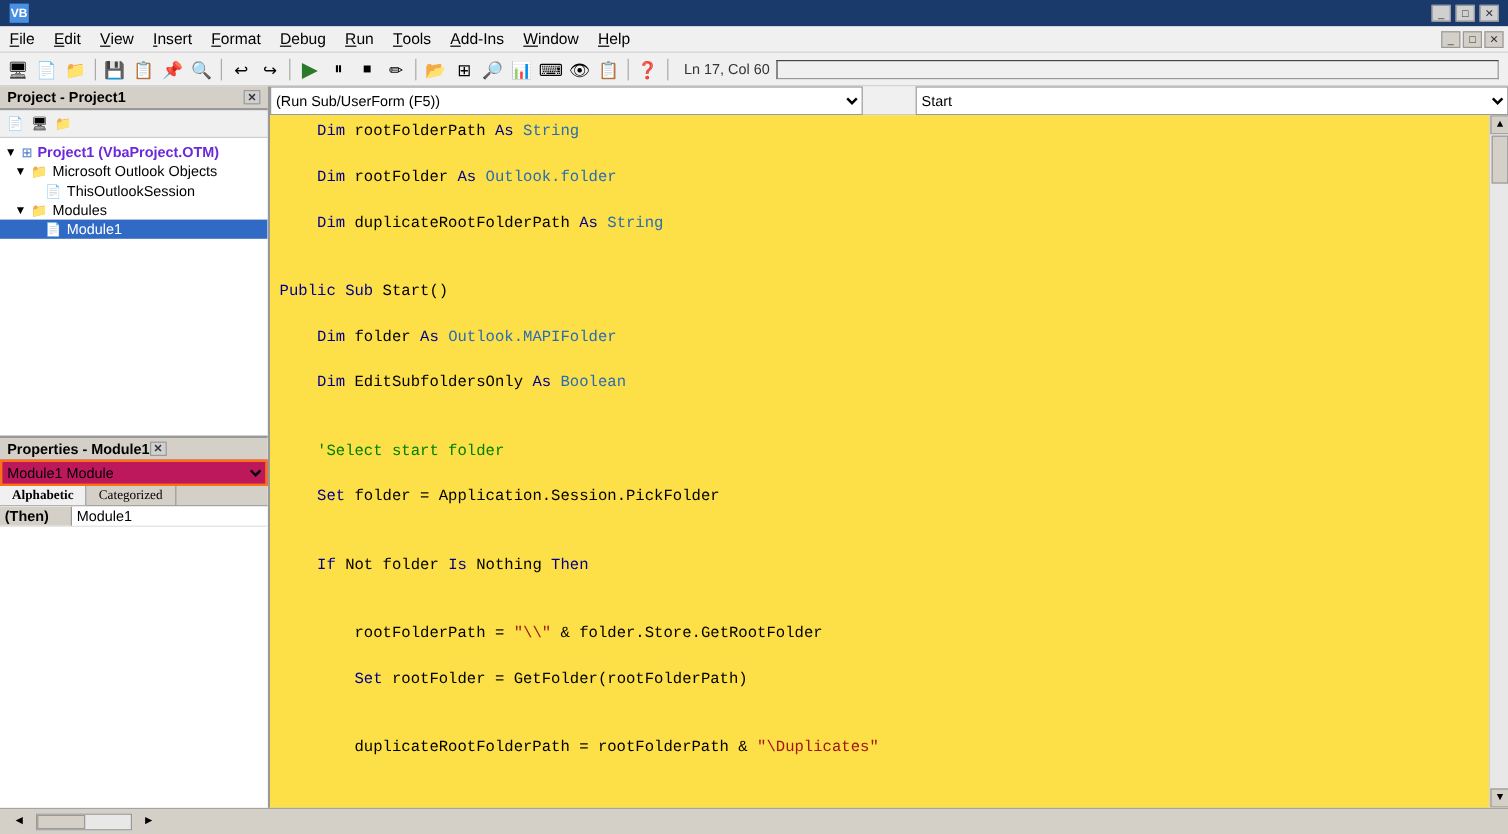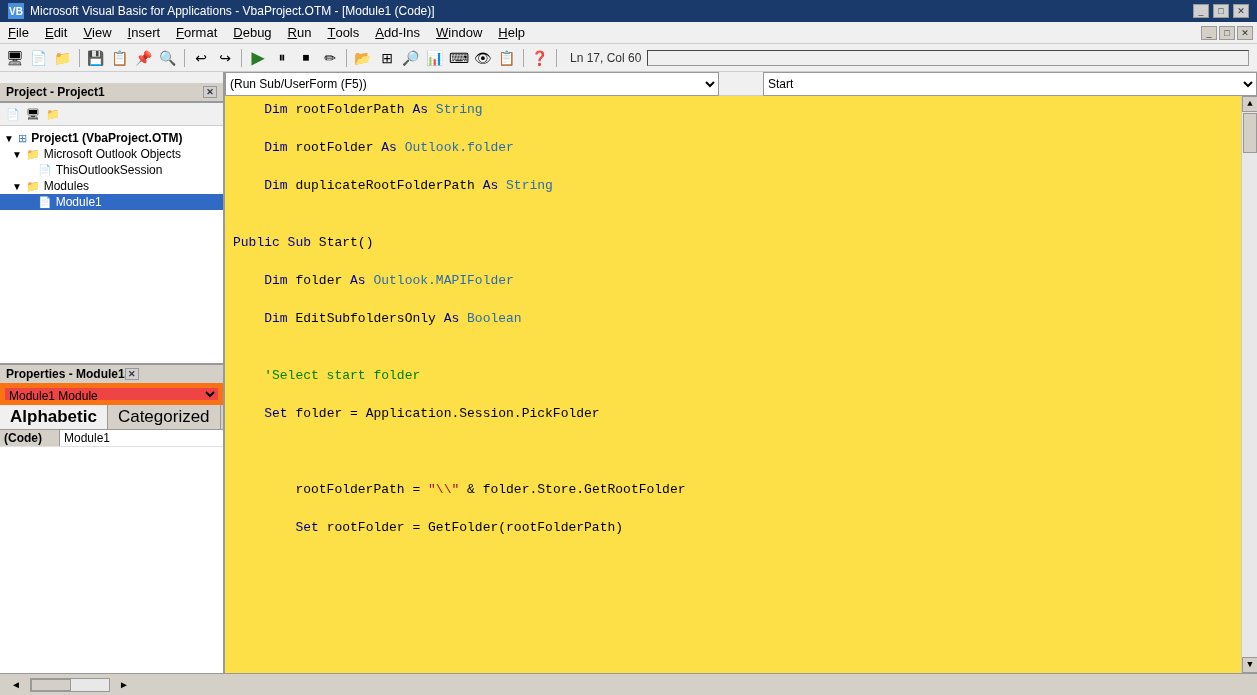--- a/index.html
+++ b/index.html
@@ -135,21 +135,20 @@
     .panel-header {
       background: #d4d0c8;
       border-bottom: 2px solid #999;
       display: flex;
       align-items: center;
       justify-content: space-between;
       padding: 2px 6px;
       font-family: Arial, sans-serif;
       font-size: 12px;
       font-weight: bold;
-      margin-top: 11px;
     }
     .project-toolbar {
       background: #f0f0f0;
       padding: 2px 4px;
       display: flex;
       gap: 2px;
       border-bottom: 1px solid #ccc;
     }
     .project-tree {
       background: white;
@@ -192,32 +191,32 @@
       padding: 2px 6px;
       font-family: Arial, sans-serif;
       font-size: 12px;
       font-weight: bold;
     }
     .props-dropdown {
       width: 100%;
       height: 22px;
       font-family: Arial, sans-serif;
       font-size: 12px;
-      background: #ef4444;
-      border: 5px solid #f97316;
+      background: #be185d;
+      border: 2px solid #f97316;
     }
     .props-tabs {
       display: flex;
       background: #d4d0c8;
       border-bottom: 1px solid #999;
     }
     .props-tab {
       padding: 2px 10px;
-      font-family: Liberation Sans, sans-serif;
-      font-size: 17px;
+      font-family: Liberation Serif, serif;
+      font-size: 11px;
       cursor: pointer;
       border-right: 1px solid #999;
       text-align: center;
     }
     .props-tab.active {
       background: #f0f0f0;
       font-weight: bold;
     }
     .props-grid {
       background: white;
@@ -347,21 +346,20 @@
     .normal { color: #000; }
 
     .vba-line { display: block; }
   </style>
 </head>
 <body>
 
 <div class="title-bar">
   <div class="title-bar-left">
     <div class="title-icon">VB</div>
-    <span>Microsoft Visual Basic for Applications - VbaProject.OTM - [Module1 (Code)]</span>
   </div>
   <div class="title-bar-controls">
     <div class="title-btn">_</div>
     <div class="title-btn">□</div>
     <div class="title-btn">✕</div>
   </div>
 </div>
 
 <div class="menu-bar">
   <div class="menu-item"><u>F</u>ile</div>
@@ -429,21 +427,21 @@
       </div>
       <div class="project-toolbar">
         <div class="tb-btn" style="width:18px; height:18px; font-size:11px;">📄</div>
         <div class="tb-btn" style="width:18px; height:18px; font-size:11px;">🖥</div>
         <div class="tb-btn" style="width:18px; height:18px; font-size:11px;">📁</div>
       </div>
       <div class="project-tree">
         <div class="tree-item">
           <span class="tree-expand">▼</span>
           <span style="font-size:11px; color:#4a7ac5;">⊞</span>
-          <span style="color:#000000; font-weight:bold;">Project1 (VbaProject.OTM)</span>
+          <span style="color:#6d28d9; font-weight:bold;">Project1 (VbaProject.OTM)</span>
         </div>
         <div class="tree-item tree-indent1">
           <span class="tree-expand">▼</span>
           <span style="font-size:11px;">📁</span>
           <span>Microsoft Outlook Objects</span>
         </div>
         <div class="tree-item tree-indent2">
           <span class="tree-expand"> </span>
           <span style="font-size:11px;">📄</span>
           <span>ThisOutlookSession</span>
@@ -468,21 +466,21 @@
       </div>
       <select class="props-dropdown">
         <option>Module1 Module</option>
       </select>
       <div class="props-tabs">
         <div class="props-tab active">Alphabetic</div>
         <div class="props-tab">Categorized</div>
       </div>
       <div class="props-grid">
         <div class="props-row">
-          <div class="props-key">(Code)</div>
+          <div class="props-key">(Then)</div>
           <div class="props-val">Module1</div>
         </div>
       </div>
     </div>
 
   </div>
 
   <div class="editor-area">
     <div class="editor-dropdowns">
       <select class="editor-dropdown">
@@ -498,24 +496,26 @@
 <span class="vba-line"><span class="kw">    Dim </span><span class="normal">rootFolder </span><span class="kw">As </span><span class="type">Outlook.folder</span></span>
 <span class="vba-line"><span class="kw">    Dim </span><span class="normal">duplicateRootFolderPath </span><span class="kw">As </span><span class="type">String</span></span>
 <span class="vba-line"></span>
 <span class="vba-line"><span class="kw">Public Sub </span><span class="normal">Start()</span></span>
 <span class="vba-line"><span class="kw">    Dim </span><span class="normal">folder </span><span class="kw">As </span><span class="type">Outlook.MAPIFolder</span></span>
 <span class="vba-line"><span class="kw">    Dim </span><span class="normal">EditSubfoldersOnly </span><span class="kw">As </span><span class="type">Boolean</span></span>
 <span class="vba-line"></span>
 <span class="vba-line"><span class="comment">    'Select start folder</span></span>
 <span class="vba-line"><span class="kw">    Set </span><span class="normal">folder = Application.Session.PickFolder</span></span>
 <span class="vba-line"></span>
+<span class="vba-line"><span class="kw">    If </span><span class="normal">Not folder </span><span class="kw">Is </span><span class="normal">Nothing </span><span class="kw">Then</span></span>
 <span class="vba-line"></span>
 <span class="vba-line"><span class="normal">        rootFolderPath = </span><span class="str">"\\"</span><span class="normal"> &amp; folder.Store.GetRootFolder</span></span>
 <span class="vba-line"><span class="kw">        Set </span><span class="normal">rootFolder = GetFolder(rootFolderPath)</span></span>
 <span class="vba-line"></span>
+<span class="vba-line"><span class="normal">        duplicateRootFolderPath = rootFolderPath &amp; </span><span class="str">"\Duplicates"</span></span>
 
 <span class="vba-line"></span>
 
 
 <span class="vba-line"></span>
 
 <span class="vba-line"></span>
 
 </div>
       </div>

